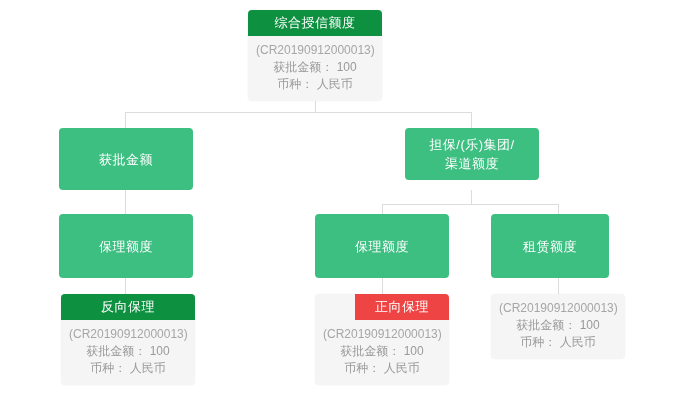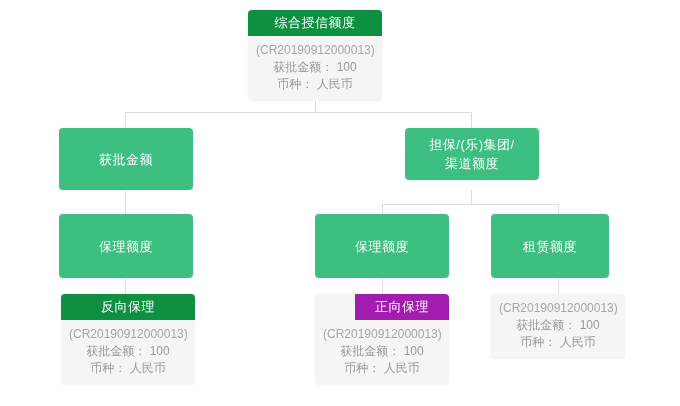--- a/index.html
+++ b/index.html
@@ -60,21 +60,21 @@
   .node.card .node-header {
     height: 26px;
     line-height: 26px;
     text-align: center;
     color: #ffffff;
     font-size: 13px;
     letter-spacing: .5px;
     font-weight: 500;
   }
   .node.card .node-header.hdr-darkgreen { background: #0d9140; }
-  .node.card .node-header.hdr-lightgreen { background: #a21caf; margin-left: 40px; }
+  .node.card .node-header.hdr-lightgreen { background: #ef4444; margin-left: 40px; }
   .node.card .node-header.hdr-red { background: #fc6b6b; }
 
   .node.card .node-body {
     padding: 6px 8px 8px 8px;
     text-align: center;
     color: #9a9a9a;
     font-size: 12px;
     line-height: 17px;
   }
   .node.card .node-body .detail-line { white-space: nowrap; }

